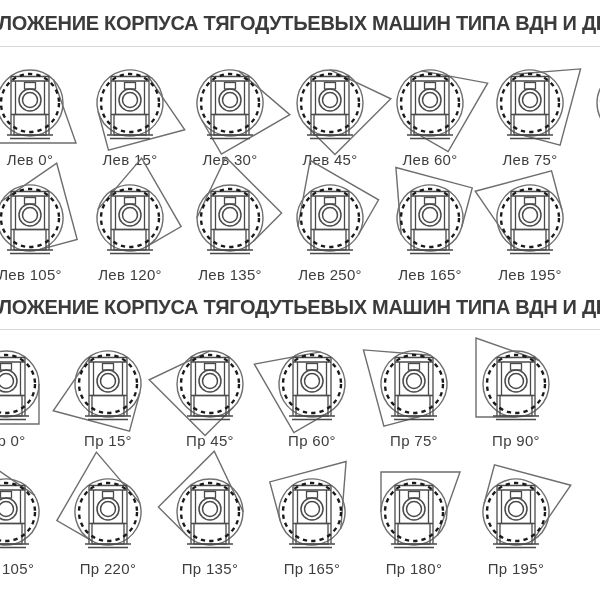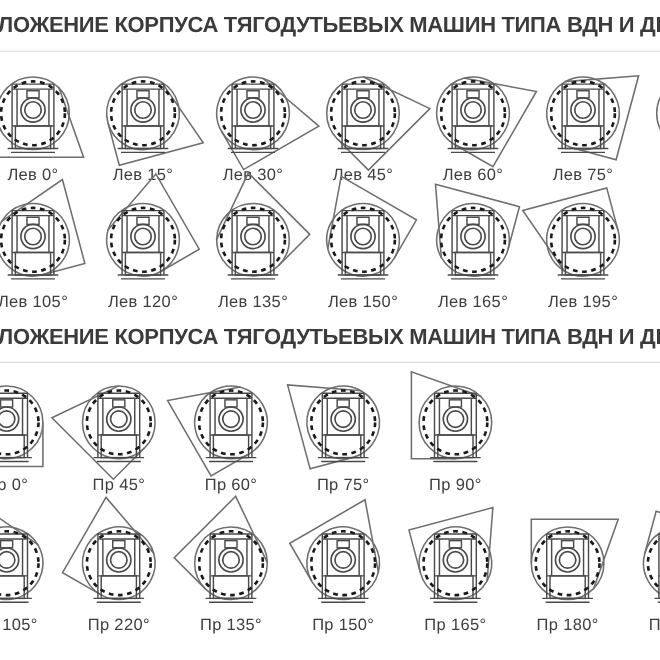--- a/index.html
+++ b/index.html
@@ -232,21 +232,21 @@
             <path d="M -19 -26.5 V 32 M 19 -26.5 V 32 M -14.5 -22 V 11.5 M 14.5 -22 V 11.5"></path>
             <path d="M -19 -26.5 H 19 M -19 -22 H 19 M -19 11.5 H 19 M -23 32 H 23"></path>
             <rect x="-16" y="11.5" width="32" height="20.5"></rect>
             <rect x="-5.5" y="-20.5" width="11" height="6.5"></rect>
             <circle cx="0" cy="-3" r="11" stroke-width="1.5"></circle>
             <circle cx="0" cy="-3" r="7.5" stroke-width="1.5"></circle>
             <path d="M -20 35.5 H 20"></path>
           </g>
           <circle cx="0" cy="0" r="29" fill="none" stroke="#1a1a1a" stroke-width="2.4" stroke-dasharray="4.3 4.1"></circle>
         </svg>
-        <div class="fan-label">Лев 150°</div>
+        <div class="fan-label">Лев 250°</div>
       </div>
       <div class="fan-cell">
         <svg width="92" height="92" viewBox="-46 -46 92 92">
           <g transform="rotate(-165)" fill="none" stroke="#6e6e6e" stroke-width="1.4" stroke-linejoin="miter">
             <circle cx="0" cy="0" r="33"></circle>
             <path d="M -33 0 L -33 40 L 46 40 L 23.5 -23.5"></path>
           </g>
           <g fill="none" stroke="#4a4a4a" stroke-width="1.3">
             <path d="M -19 -26.5 V 32 M 19 -26.5 V 32 M -14.5 -22 V 11.5 M 14.5 -22 V 11.5"></path>
             <path d="M -19 -26.5 H 19 M -19 -22 H 19 M -19 11.5 H 19 M -23 32 H 23"></path>
@@ -299,20 +299,39 @@
             <circle cx="0" cy="-3" r="11" stroke-width="1.5"></circle>
             <circle cx="0" cy="-3" r="7.5" stroke-width="1.5"></circle>
             <path d="M -20 35.5 H 20"></path>
           </g>
           <circle cx="0" cy="0" r="29" fill="none" stroke="#1a1a1a" stroke-width="2.4" stroke-dasharray="4.3 4.1"></circle>
         </svg>
         <div class="fan-label">Пр 0°</div>
       </div>
       <div class="fan-cell">
         <svg width="92" height="92" viewBox="-46 -46 92 92">
+          <g transform="scale(-1,1) rotate(-15)" fill="none" stroke="#6e6e6e" stroke-width="1.4" stroke-linejoin="miter">
+            <circle cx="0" cy="0" r="33"></circle>
+            <path d="M -33 0 L -33 40 L 46 40 L 23.5 -23.5"></path>
+          </g>
+          <g fill="none" stroke="#4a4a4a" stroke-width="1.3">
+            <path d="M -19 -26.5 V 32 M 19 -26.5 V 32 M -14.5 -22 V 11.5 M 14.5 -22 V 11.5"></path>
+            <path d="M -19 -26.5 H 19 M -19 -22 H 19 M -19 11.5 H 19 M -23 32 H 23"></path>
+            <rect x="-16" y="11.5" width="32" height="20.5"></rect>
+            <rect x="-5.5" y="-20.5" width="11" height="6.5"></rect>
+            <circle cx="0" cy="-3" r="11" stroke-width="1.5"></circle>
+            <circle cx="0" cy="-3" r="7.5" stroke-width="1.5"></circle>
+            <path d="M -20 35.5 H 20"></path>
+          </g>
+          <circle cx="0" cy="0" r="29" fill="none" stroke="#1a1a1a" stroke-width="2.4" stroke-dasharray="4.3 4.1"></circle>
+        </svg>
+        <div class="fan-label">Пр 15°</div>
+      </div>
+      <div class="fan-cell">
+        <svg width="92" height="92" viewBox="-46 -46 92 92">
           <g transform="scale(-1,1) rotate(-45)" fill="none" stroke="#6e6e6e" stroke-width="1.4" stroke-linejoin="miter">
             <circle cx="0" cy="0" r="33"></circle>
             <path d="M -33 0 L -33 40 L 46 40 L 23.5 -23.5"></path>
           </g>
           <g fill="none" stroke="#4a4a4a" stroke-width="1.3">
             <path d="M -19 -26.5 V 32 M 19 -26.5 V 32 M -14.5 -22 V 11.5 M 14.5 -22 V 11.5"></path>
             <path d="M -19 -26.5 H 19 M -19 -22 H 19 M -19 11.5 H 19 M -23 32 H 23"></path>
             <rect x="-16" y="11.5" width="32" height="20.5"></rect>
             <rect x="-5.5" y="-20.5" width="11" height="6.5"></rect>
             <circle cx="0" cy="-3" r="11" stroke-width="1.5"></circle>
@@ -434,39 +453,20 @@
             <circle cx="0" cy="-3" r="11" stroke-width="1.5"></circle>
             <circle cx="0" cy="-3" r="7.5" stroke-width="1.5"></circle>
             <path d="M -20 35.5 H 20"></path>
           </g>
           <circle cx="0" cy="0" r="29" fill="none" stroke="#1a1a1a" stroke-width="2.4" stroke-dasharray="4.3 4.1"></circle>
         </svg>
         <div class="fan-label">Пр 135°</div>
       </div>
       <div class="fan-cell">
         <svg width="92" height="92" viewBox="-46 -46 92 92">
-          <g transform="scale(-1,1) rotate(-150)" fill="none" stroke="#6e6e6e" stroke-width="1.4" stroke-linejoin="miter">
-            <circle cx="0" cy="0" r="33"></circle>
-            <path d="M -33 0 L -33 40 L 46 40 L 23.5 -23.5"></path>
-          </g>
-          <g fill="none" stroke="#4a4a4a" stroke-width="1.3">
-            <path d="M -19 -26.5 V 32 M 19 -26.5 V 32 M -14.5 -22 V 11.5 M 14.5 -22 V 11.5"></path>
-            <path d="M -19 -26.5 H 19 M -19 -22 H 19 M -19 11.5 H 19 M -23 32 H 23"></path>
-            <rect x="-16" y="11.5" width="32" height="20.5"></rect>
-            <rect x="-5.5" y="-20.5" width="11" height="6.5"></rect>
-            <circle cx="0" cy="-3" r="11" stroke-width="1.5"></circle>
-            <circle cx="0" cy="-3" r="7.5" stroke-width="1.5"></circle>
-            <path d="M -20 35.5 H 20"></path>
-          </g>
-          <circle cx="0" cy="0" r="29" fill="none" stroke="#1a1a1a" stroke-width="2.4" stroke-dasharray="4.3 4.1"></circle>
-        </svg>
-        <div class="fan-label">Пр 150°</div>
-      </div>
-      <div class="fan-cell">
-        <svg width="92" height="92" viewBox="-46 -46 92 92">
           <g transform="scale(-1,1) rotate(-165)" fill="none" stroke="#6e6e6e" stroke-width="1.4" stroke-linejoin="miter">
             <circle cx="0" cy="0" r="33"></circle>
             <path d="M -33 0 L -33 40 L 46 40 L 23.5 -23.5"></path>
           </g>
           <g fill="none" stroke="#4a4a4a" stroke-width="1.3">
             <path d="M -19 -26.5 V 32 M 19 -26.5 V 32 M -14.5 -22 V 11.5 M 14.5 -22 V 11.5"></path>
             <path d="M -19 -26.5 H 19 M -19 -22 H 19 M -19 11.5 H 19 M -23 32 H 23"></path>
             <rect x="-16" y="11.5" width="32" height="20.5"></rect>
             <rect x="-5.5" y="-20.5" width="11" height="6.5"></rect>
             <circle cx="0" cy="-3" r="11" stroke-width="1.5"></circle>

